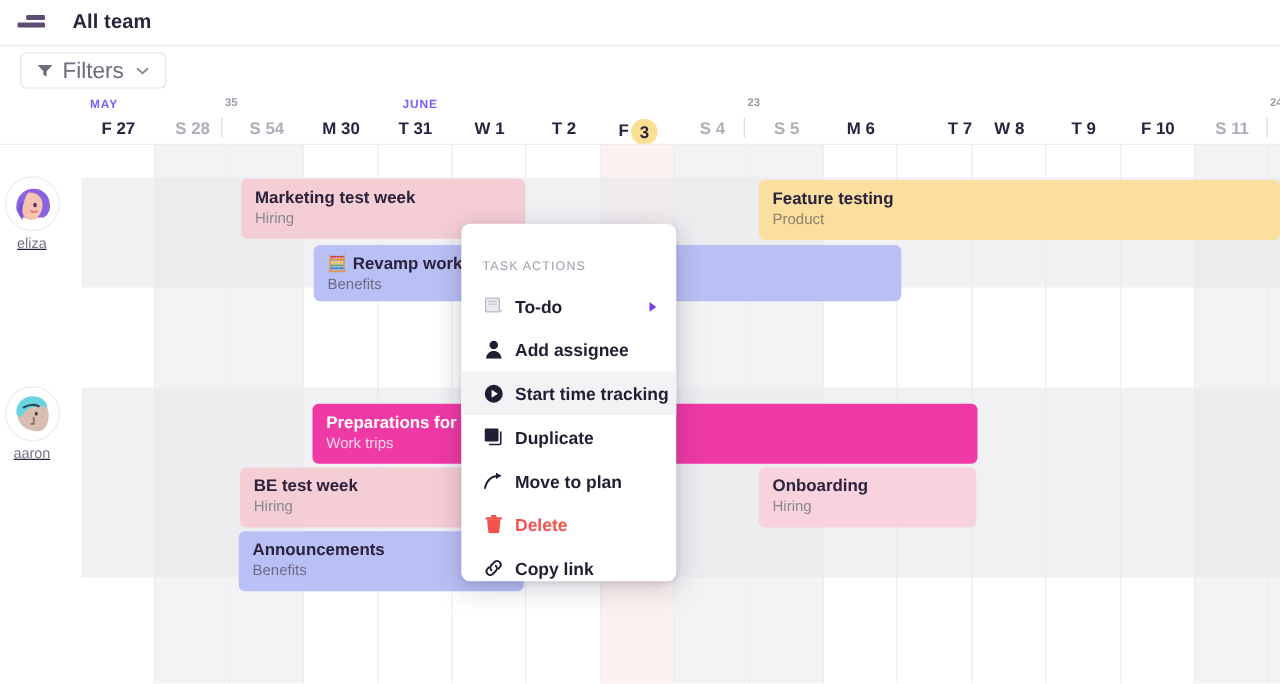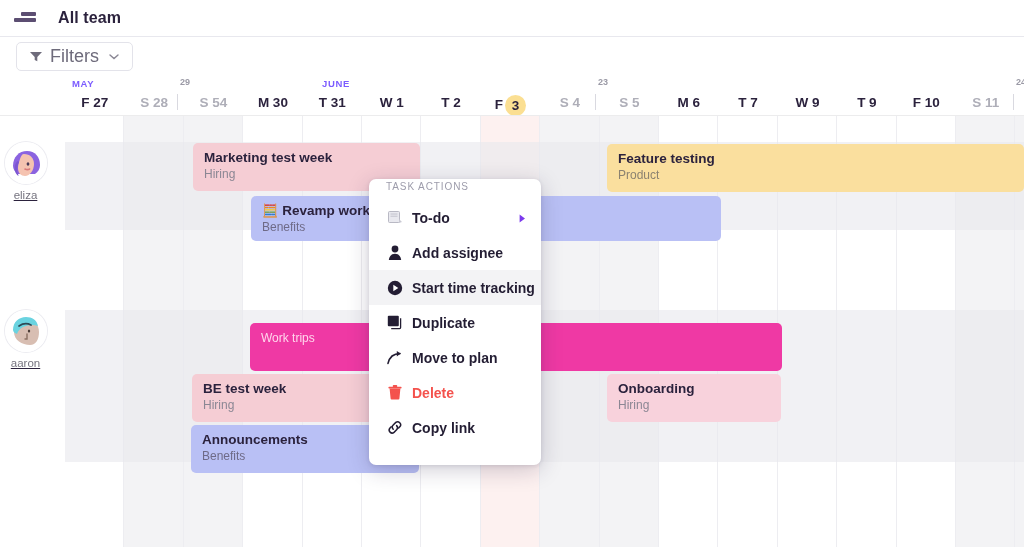--- a/index.html
+++ b/index.html
@@ -108,21 +108,21 @@
   }
   .bar .t { font-size: 13.5px; font-weight: bold; line-height: 16px; white-space: nowrap; }
   .bar .s { font-size: 12px; line-height: 15px; margin-top: 1px; white-space: nowrap; }
   .emoji { font-size: 13px; margin-right: 4px; }
 
   
   .ctxmenu {
     position: absolute; left: 369px; top: 179px; width: 172px; height: 286px;
     background: #fff; border-radius: 7px;
     box-shadow: 0 5px 22px rgba(40,30,70,.22), 0 1px 4px rgba(40,30,70,.12);
-    z-index: 40; padding-top: 2px;
+    z-index: 40; padding-top: 29px;
   }
   .ctx-head {
     font-size: 10px; color: #9d9cab; letter-spacing: .9px;
     padding: 0 0 0 17px; height: 19px;
   }
   .ctx-item {
     height: 35px; display: flex; align-items: center; padding-left: 17px;
     font-size: 14px; font-weight: bold; color: #231d33; cursor: pointer; position: relative;
   }
   .ctx-item.hover { background: #f3f3f5; }
@@ -159,41 +159,41 @@
       </span>
     </div>
   </div>
 
   <div class="dateheader">
     <div id="months">
         <div class="month-label" style="left: 72px;">MAY</div>
         <div class="month-label" style="left: 322px;">JUNE</div>
       </div>
     <div id="weeknums">
-        <div class="weeknum" style="left: 180px;">29</div>
+        <div class="weeknum" style="left: 180px;">35</div>
         <div class="weekdiv" style="left: 177px;"></div>
         <div class="weeknum" style="left: 598px;">23</div>
         <div class="weekdiv" style="left: 595px;"></div>
         <div class="weeknum" style="left: 1016px;">24</div>
         <div class="weekdiv" style="left: 1013px;"></div>
       </div>
     <div id="daycells">
         <div class="daycell" style="left: 65px; width: 59.4px;">F 27</div>
         <div class="daycell weekend" style="left: 124.4px; width: 59.4px;">S 28</div>
         <div class="daycell weekend" style="left: 183.8px; width: 59.4px;">S 54</div>
         <div class="daycell" style="left: 243.2px; width: 59.4px;">M 30</div>
         <div class="daycell" style="left: 302.6px; width: 59.4px;">T 31</div>
         <div class="daycell" style="left: 362px; width: 59.4px;">W 1</div>
         <div class="daycell" style="left: 421.4px; width: 59.4px;">T 2</div>
         <div class="daycell" style="left: 480.8px; width: 59.4px;"><span>F</span><span class="today-pill">3</span></div>
         <div class="daycell weekend" style="left: 540.2px; width: 59.4px;">S 4</div>
         <div class="daycell weekend" style="left: 599.6px; width: 59.4px;">S 5</div>
         <div class="daycell" style="left: 659px; width: 59.4px;">M 6</div>
-        <div class="daycell" style="left: 718.4px; width: 59.4px;">T 7</div>
-        <div class="daycell" style="left: 777.8px; width: 59.4px;">W 9</div>
+        <div class="daycell" style="left: 718.4px; width: 59.4px; text-align: right;">T 7</div>
+        <div class="daycell" style="left: 777.8px; width: 59.4px;">W 8</div>
         <div class="daycell" style="left: 837.2px; width: 59.4px;">T 9</div>
         <div class="daycell" style="left: 896.6px; width: 59.4px;">F 10</div>
         <div class="daycell weekend" style="left: 956px; width: 59.4px;">S 11</div>
         <div class="daycell weekend" style="left: 1015.4px; width: 59.4px;">S 12</div>
       </div>
   </div>
 
   <div class="timeline">
     <div id="gridcols">
         <div class="gridcol" style="left: 65px; width: 59.4px;"></div>
@@ -223,20 +223,21 @@
         </div>
         <div class="bar" style="left: 251px; top: 80px; width: 470px; height: 45px; background: rgb(185, 192, 245);">
           <div class="t" style="color: rgb(43, 34, 61);"><span class="emoji">🧮</span><span>Revamp work</span></div>
           <div class="s" style="color: rgb(110, 106, 135);">Benefits</div>
         </div>
         <div class="bar" style="left: 607px; top: 28px; width: 417px; height: 48px; background: rgb(250, 223, 158);">
           <div class="t" style="color: rgb(43, 34, 61);"><span>Feature testing</span></div>
           <div class="s" style="color: rgb(139, 130, 112);">Product</div>
         </div>
         <div class="bar" style="left: 250px; top: 207px; width: 532px; height: 48px; background: rgb(239, 57, 164);">
+          <div class="t" style="color: rgb(255, 255, 255);"><span>Preparations for</span></div>
           <div class="s" style="color: rgb(255, 214, 236);">Work trips</div>
         </div>
         <div class="bar" style="left: 192px; top: 258px; width: 280px; height: 48px; background: rgb(245, 205, 212);">
           <div class="t" style="color: rgb(43, 34, 61);"><span>BE test week</span></div>
           <div class="s" style="color: rgb(139, 135, 148);">Hiring</div>
         </div>
         <div class="bar" style="left: 607px; top: 258px; width: 174px; height: 48px; background: rgb(248, 210, 220);">
           <div class="t" style="color: rgb(43, 34, 61);"><span>Onboarding</span></div>
           <div class="s" style="color: rgb(139, 135, 148);">Hiring</div>
         </div>

